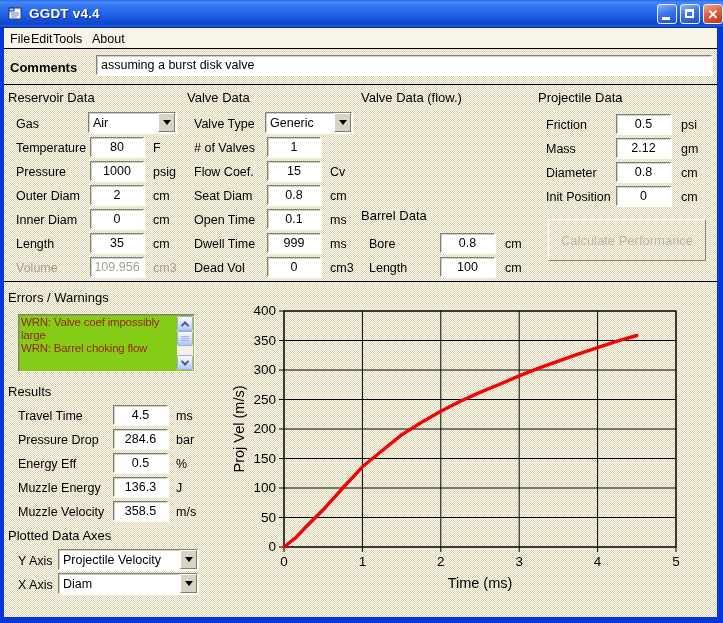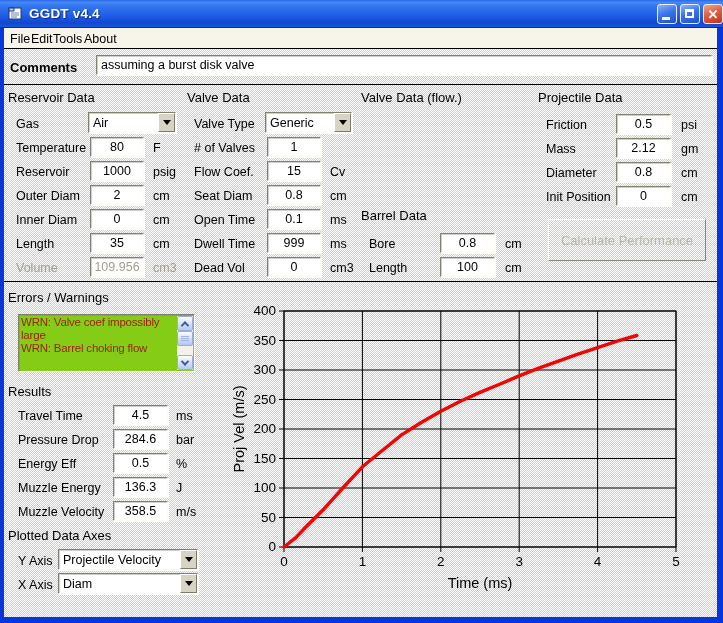--- a/index.html
+++ b/index.html
@@ -129,42 +129,42 @@
 </div>
 
 <div class="frame-left"></div>
 <div class="frame-right"></div>
 <div class="frame-bottom"></div>
 
 <div class="menubar">
   <span class="menu-item" style="left:6px;">File</span>
   <span class="menu-item" style="left:27px;">Edit</span>
   <span class="menu-item" style="left:49px;">Tools</span>
-  <span class="menu-item" style="left:80px;">About</span>
+  <span class="menu-item" style="left:88px;">About</span>
 </div>
 
 <div class="comments-row dither">
   <span class="lbl" style="left:6px;top:10px;font-weight:bold;font-size:13px;">Comments</span>
   <input class="box left abs" style="left: 92px; top: 5px; width: 616px;" readonly="" value="assuming a burst disk valve">
 </div>
 
 <span class="hdr" style="left:8px;top:90px;">Reservoir Data</span>
 <span class="lbl" style="left:16px;top:117px;">Gas</span>
 <div class="combo" style="left:88px;top:112px;width:88px;">
   <span class="txt">Air</span>
   <span class="btn">
       <span class="tri-down"></span>
     </span>
 </div>
 
 <span class="lbl" style="left:16px;top:141px;">Temperature</span>
 <input class="box" style="left: 90px; top: 137px; width: 54px;" readonly="" value="80">
 <span class="unit" style="left:153px;top:141px;">F</span>
 
-<span class="lbl" style="left:16px;top:165px;">Reservoir</span>
+<span class="lbl" style="left:16px;top:165px;">Pressure</span>
 <input class="box" style="left: 90px; top: 161px; width: 54px;" readonly="" value="1000">
 <span class="unit" style="left:153px;top:165px;">psig</span>
 
 <span class="lbl" style="left:16px;top:189px;">Outer Diam</span>
 <input class="box" style="left: 90px; top: 185px; width: 54px;" readonly="" value="2">
 <span class="unit" style="left:153px;top:189px;">cm</span>
 
 <span class="lbl" style="left:16px;top:213px;">Inner Diam</span>
 <input class="box" style="left: 90px; top: 209px; width: 54px;" readonly="" value="0">
 <span class="unit" style="left:153px;top:213px;">cm</span>

